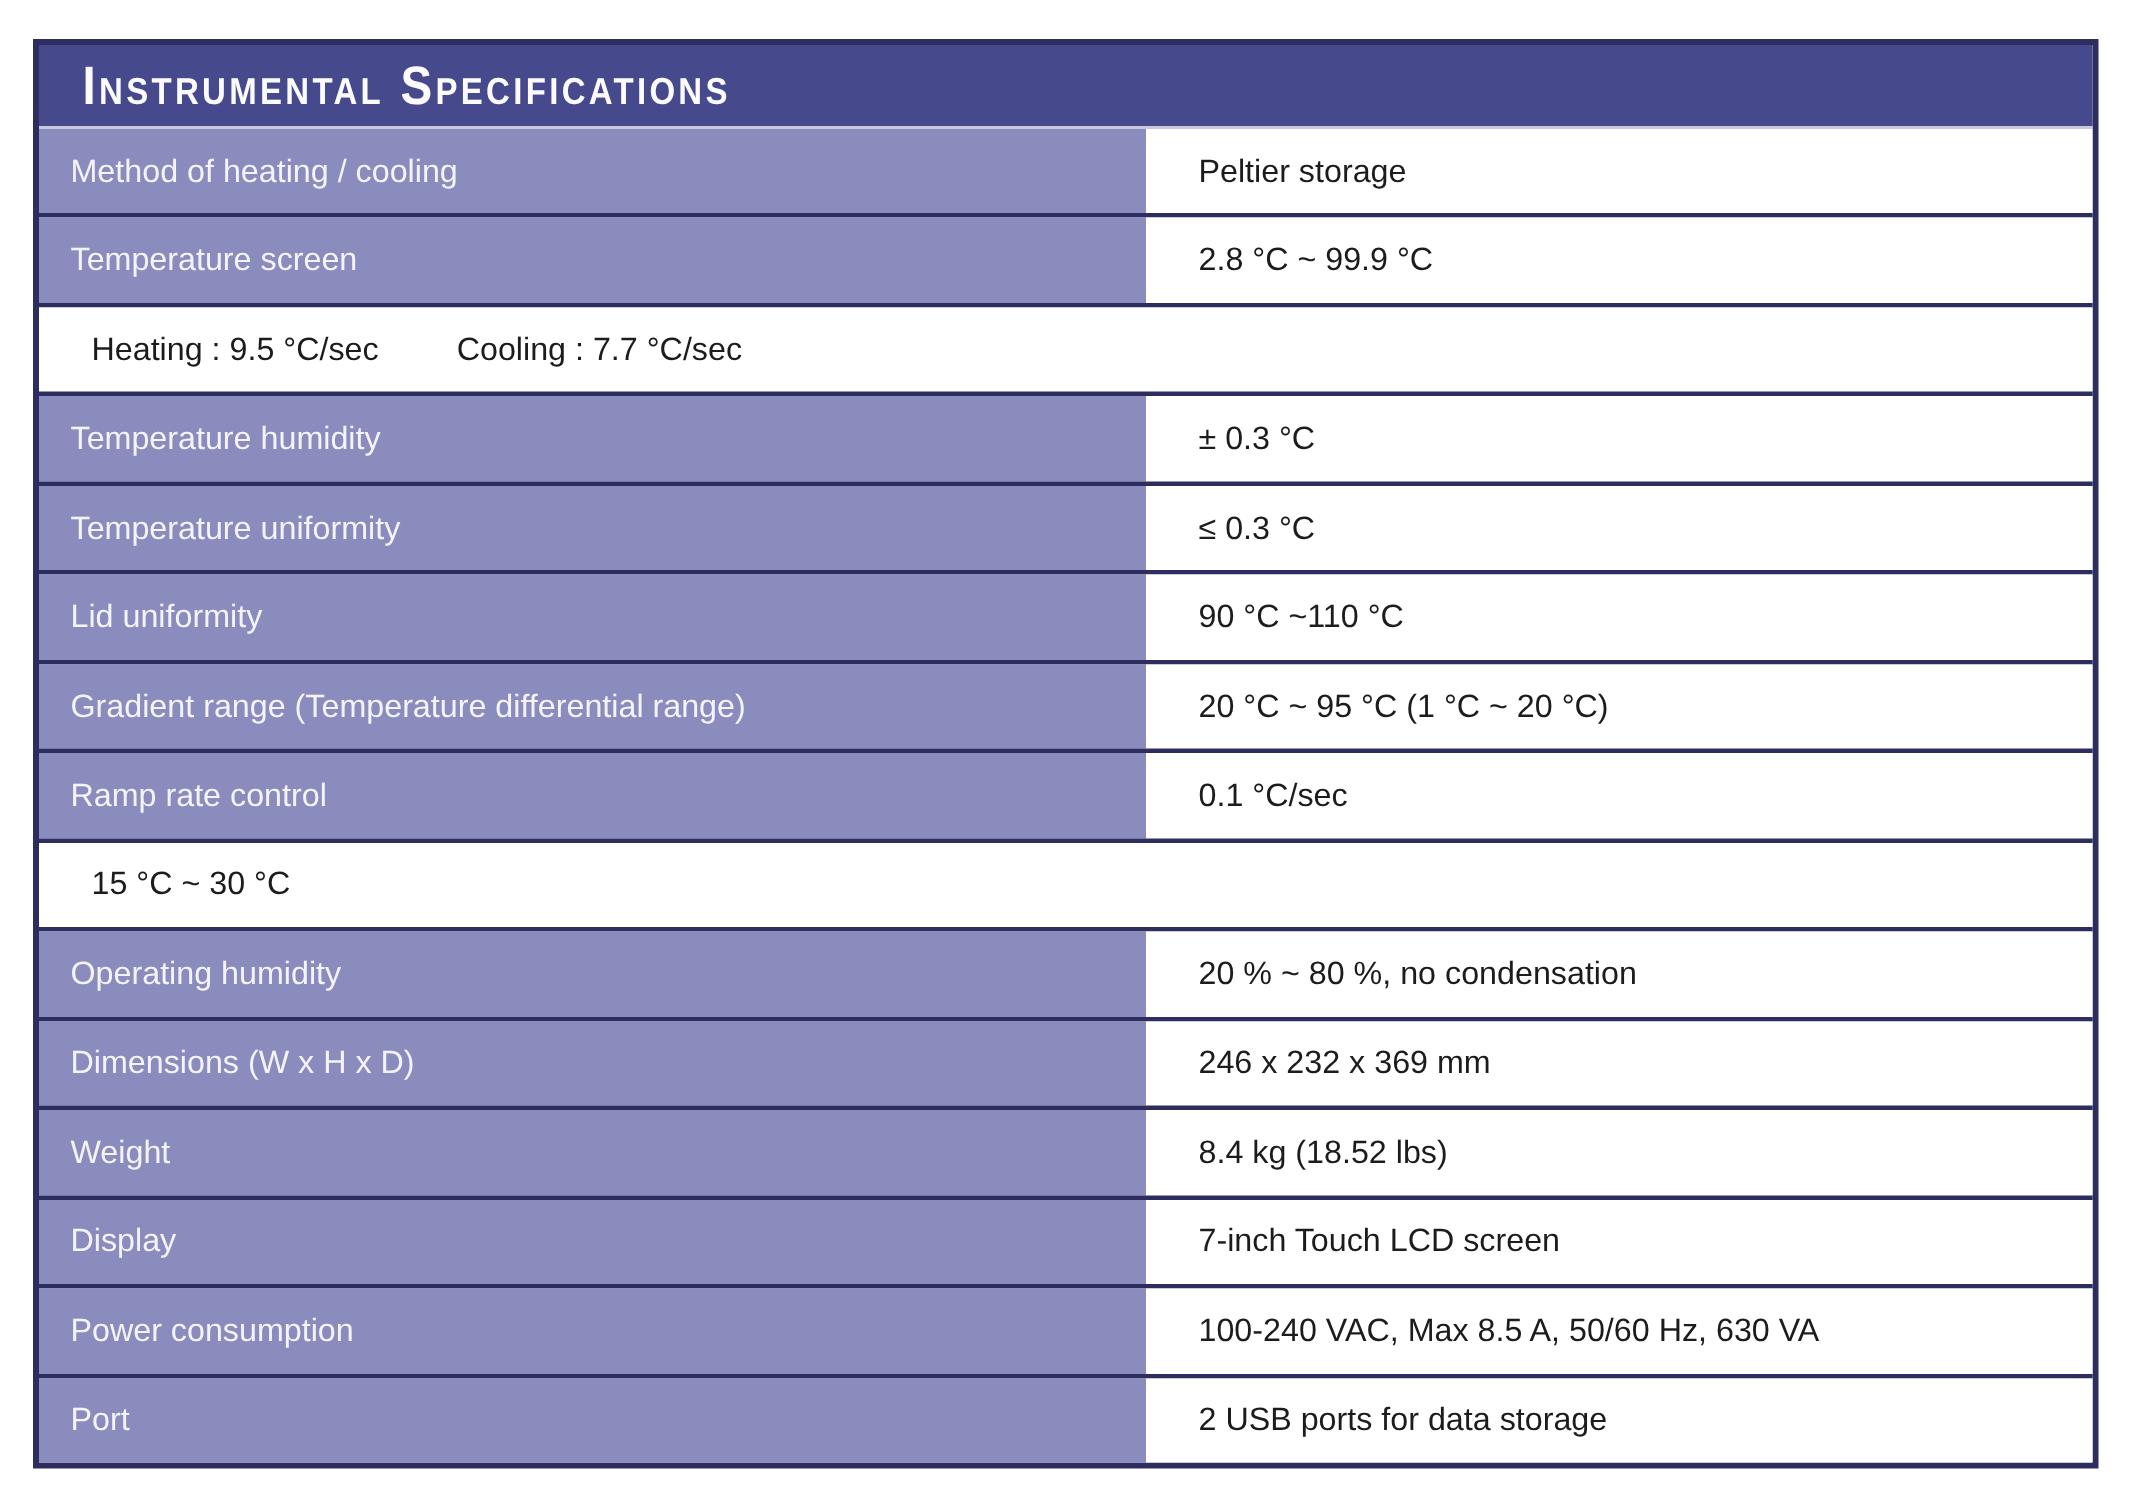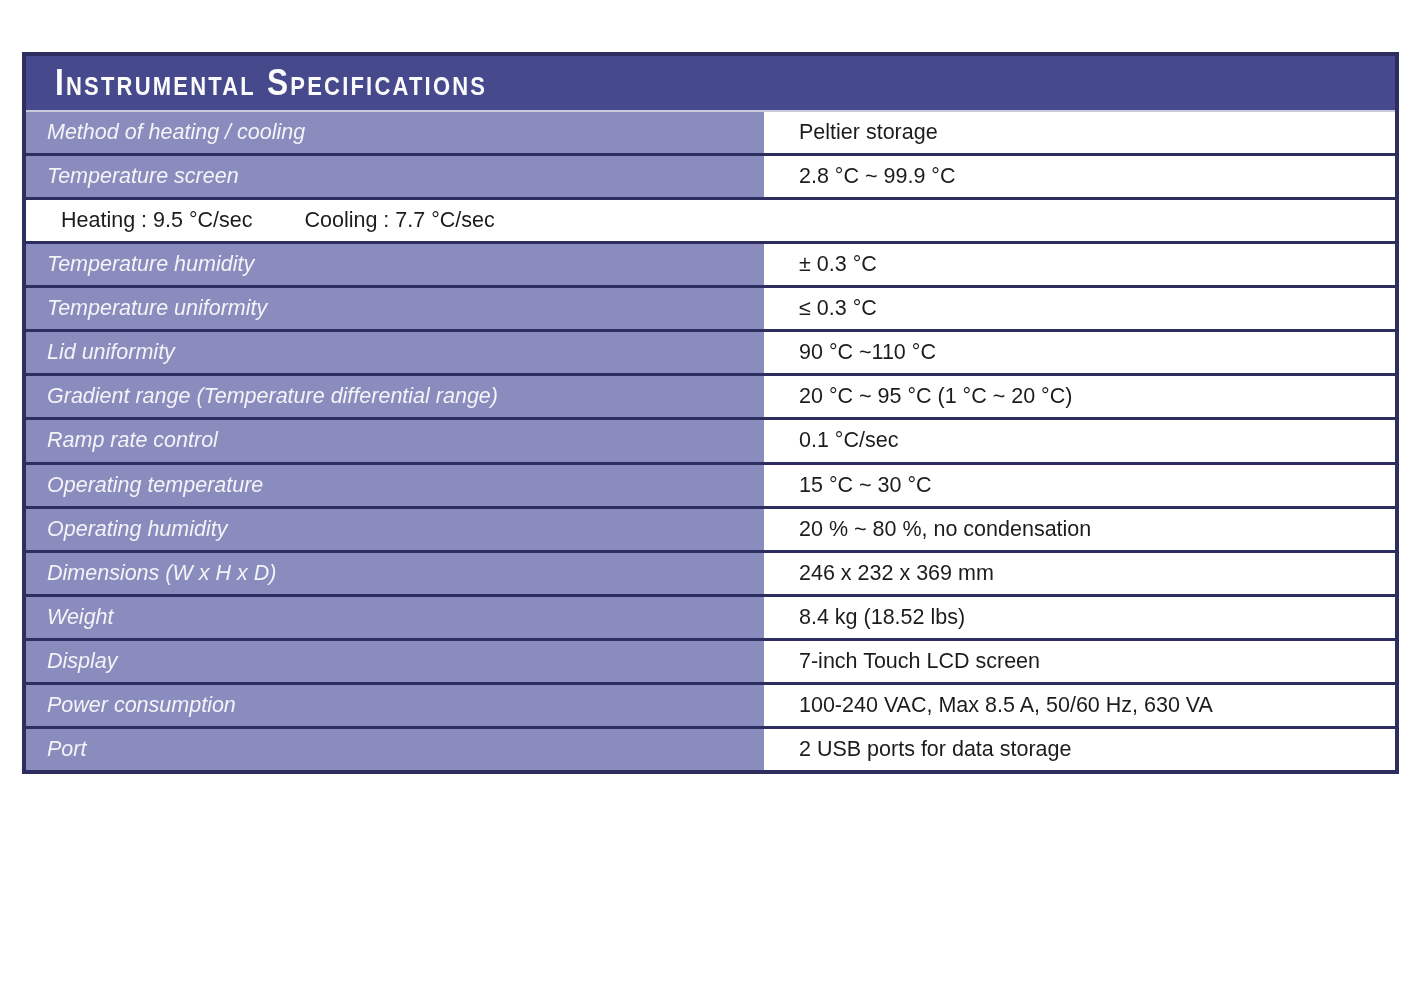--- a/index.html
+++ b/index.html
@@ -10,27 +10,26 @@
     background: #ffffff;
     font-family: "Liberation Sans", sans-serif;
     overflow: hidden;
   }
 
   .spec-table {
     position: absolute;
     left: 22px;
     top: 26px;
     width: 1377px;
-    height: 722px;
+    height: 953px;
     box-sizing: border-box;
     border: 4px solid var(--border-dark, #2d2e5f);
     display: flex;
     flex-direction: column;
     background: #ffffff;
-    margin-top: 26px;
   }
 
   .table-header {
     height: 54px;
     flex: 0 0 54px;
     background: var(--header-bg, #46498c);
     display: flex;
     align-items: center;
     padding-left: 29px;
     box-sizing: border-box;
@@ -72,21 +71,20 @@
     font-size: 21.5px;
     white-space: nowrap;
   }
 
   .cell.label {
     flex: 0 0 738px;
     width: 738px;
     background: var(--label-bg, #8b8cbe);
     color: var(--label-text, #f3f3f8);
     padding-left: 21px;
-    font-style: italic;
   }
 
   .cell.value {
     flex: 1;
     background: #ffffff;
     color: var(--value-text, #1c1c1c);
     padding-left: 35px;
   }
 
   .value2 {
@@ -138,21 +136,20 @@
       <div class="cell label">Gradient range (Temperature differential range)</div>
       <div class="cell value">20 °C ~ 95 °C (1 °C ~ 20 °C)</div>
     </div>
 
     <div class="row">
       <div class="cell label">Ramp rate control</div>
       <div class="cell value">0.1 °C/sec</div>
     </div>
 
     <div class="row">
-      <div class="cell label">Operating temperature</div>
       <div class="cell value">15 °C ~ 30 °C</div>
     </div>
 
     <div class="row">
       <div class="cell label">Operating humidity</div>
       <div class="cell value">20 % ~ 80 %, no condensation</div>
     </div>
 
     <div class="row">
       <div class="cell label">Dimensions (W x H x D)</div>

